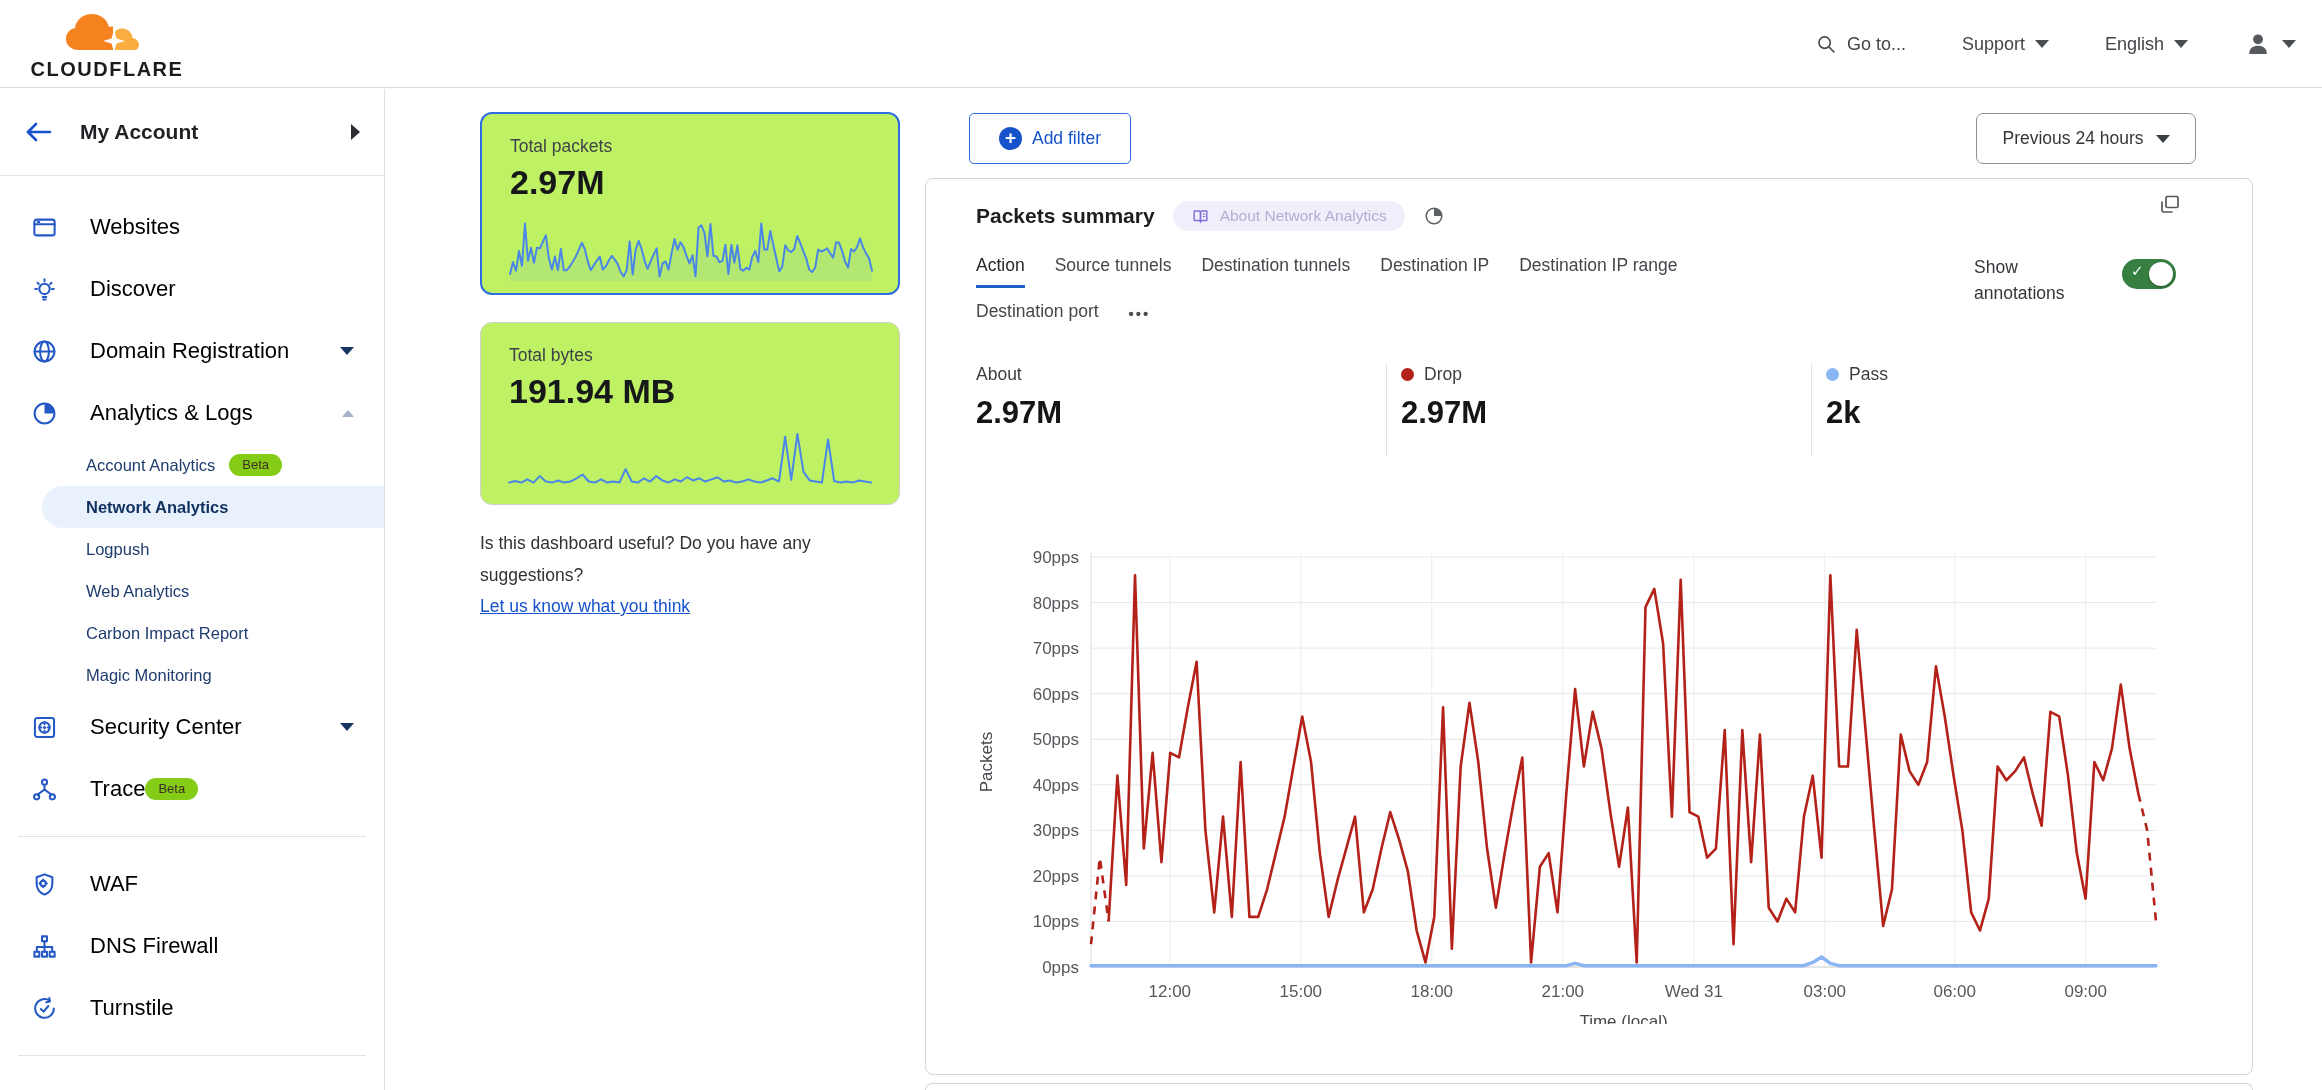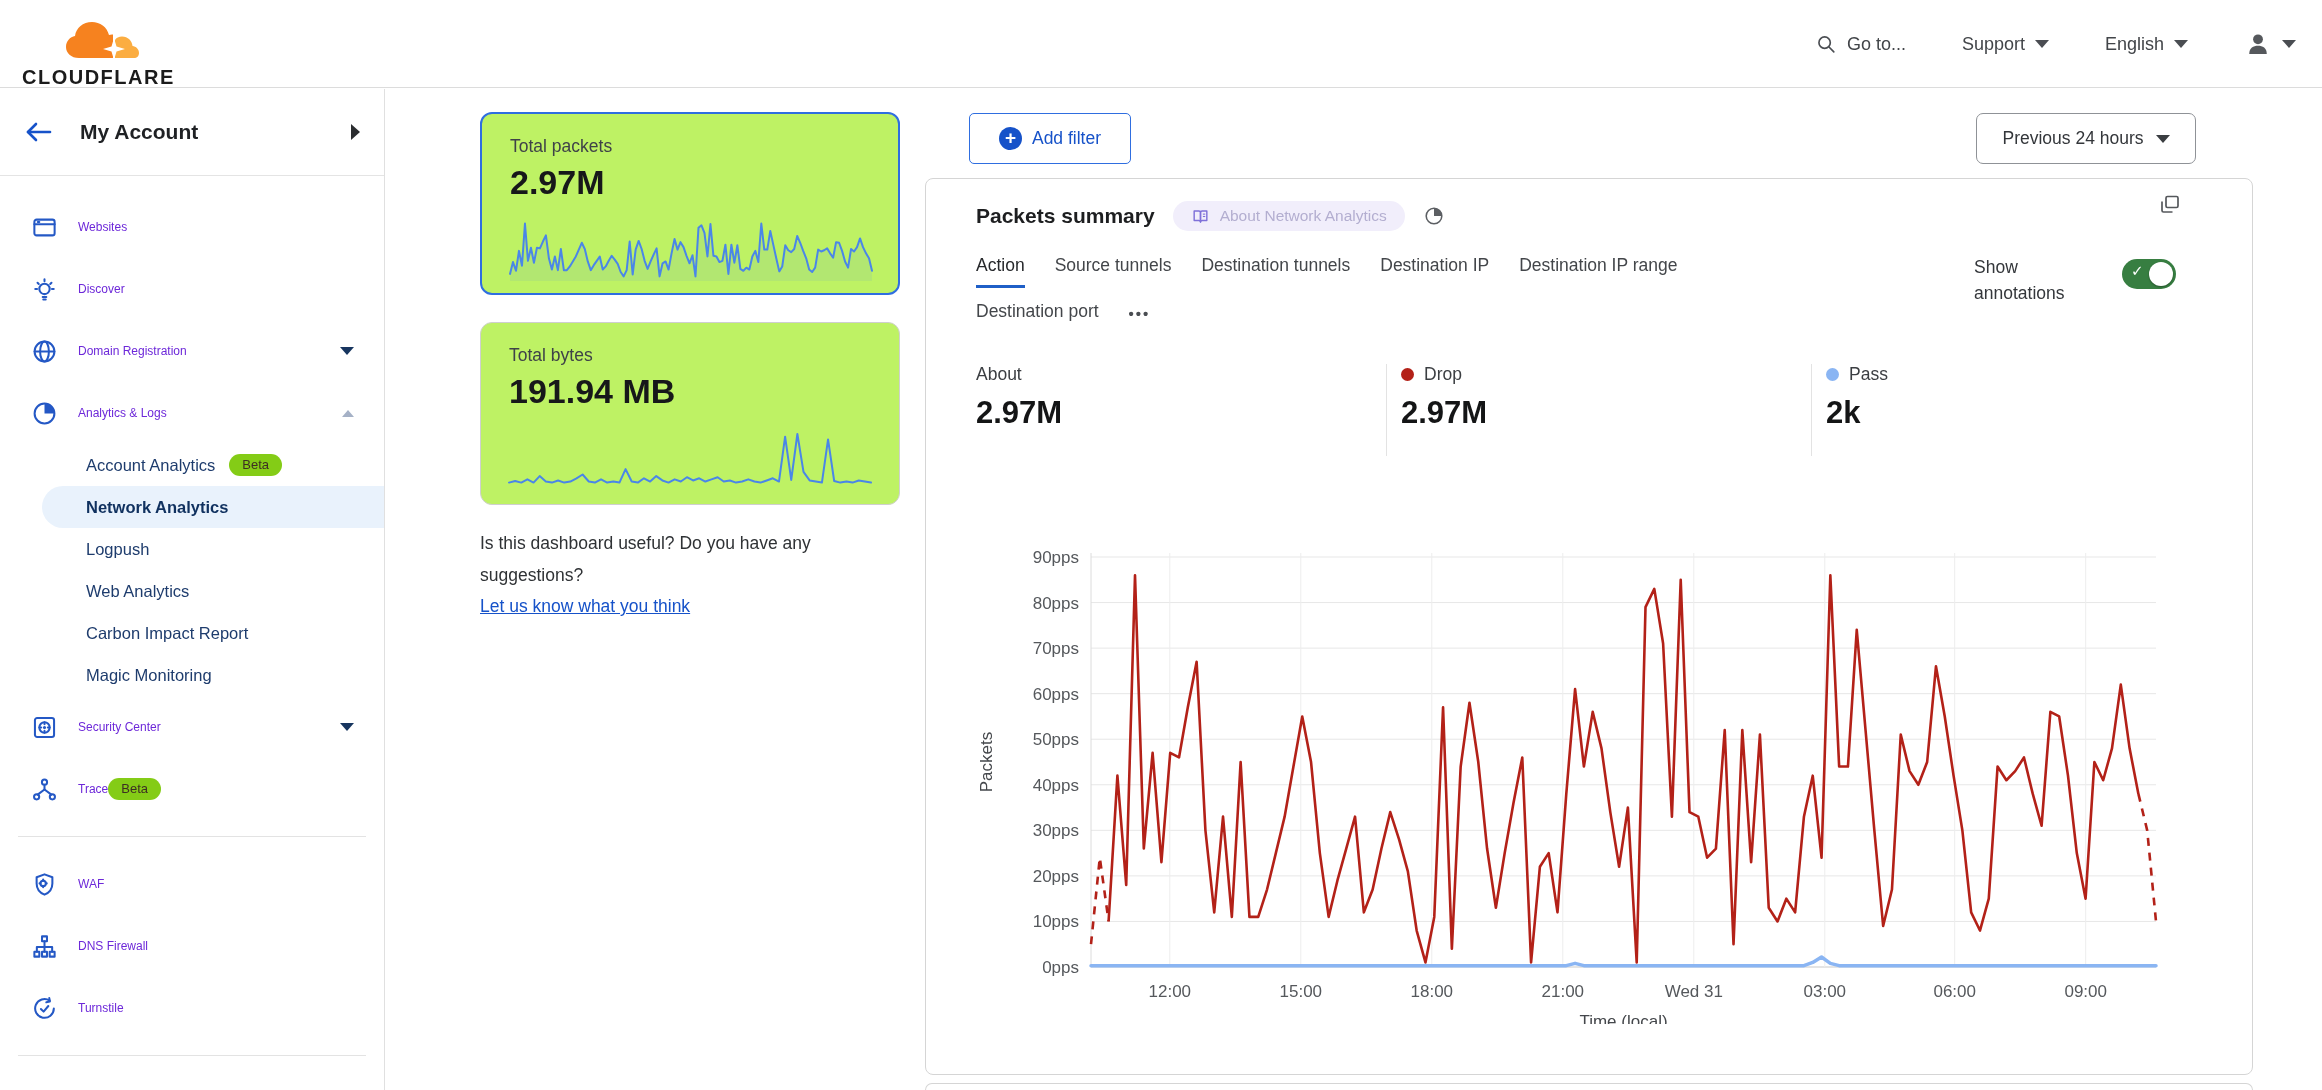--- a/index.html
+++ b/index.html
@@ -3,39 +3,39 @@
 <meta charset="utf-8">
 <style>
   * { margin:0; padding:0; box-sizing:border-box; }
   html,body { width:2322px; height:1090px; overflow:hidden; background:#fff;
     font-family:"Liberation Sans","DejaVu Sans",sans-serif; color:#222326; }
   #app { position:relative; width:2322px; height:1090px; background:#fff; }
 
   
   .topbar { position:absolute; top:0; left:0; width:2322px; height:88px; background:#fff;
     border-bottom:1px solid #dcdcdc; }
-  .logo { position:absolute; left:22px; top:18px; width:170px; height:76px; text-align:left; }
+  .logo { position:absolute; left:22px; top:10px; width:170px; height:76px; text-align:center; }
   .logo svg { display:block; margin:0 auto; }
   .brand-text { font-size:20px; font-weight:800; letter-spacing:1.5px; color:#1b1b1b; margin-top:-2px; }
   .topbar-right { position:absolute; right:26px; top:0; height:88px; display:flex; align-items:center; gap:56px; }
   .top-item { display:flex; align-items:center; gap:10px; font-size:18px; color:#424549; cursor:pointer; }
   .caret { width:0; height:0; border-left:7px solid transparent; border-right:7px solid transparent;
     border-top:8px solid #4a4d52; display:inline-block; }
 
   
   .sidebar { position:absolute; top:89px; left:0; width:385px; height:1001px; background:#fff;
     border-right:1px solid #e0e0e0; overflow:hidden; }
   .account-header { height:87px; border-bottom:1px solid #e4e4e4; display:flex; align-items:center; padding:0 24px; }
   .account-title { font-size:21px; font-weight:700; color:#1f2124; margin-left:26px; flex:1; }
   .chev-right { width:0; height:0; border-top:8px solid transparent; border-bottom:8px solid transparent;
     border-left:9px solid #2b2d30; }
   .nav { padding-top:20px; }
   .nav-item { height:62px; display:flex; align-items:center; padding:0 30px; cursor:pointer; }
   .nav-item .icon { width:28px; height:28px; flex:0 0 28px; display:flex; align-items:center; justify-content:center; }
-  .nav-item .lbl { margin-left:20px; font-size:12px; color:#6d28d9; flex:1; }
+  .nav-item .lbl { margin-left:32px; font-size:22px; color:#000000; flex:1; }
   .nav-subitem { height:42px; display:flex; align-items:center; padding-left:86px; font-size:16.5px;
     color:#1e3c6d; cursor:pointer; }
   .nav-subitem.selected { margin-left:42px; padding-left:44px; background:#e9f2fc;
     border-radius:24px 0 0 24px; font-weight:700; color:#10315f; }
   .badge { margin-left:14px; background:#84cc16; color:#3d2f23; font-size:13px; padding:3px 13px;
     border-radius:12px; line-height:1.2; }
   .caret-dn { width:0; height:0; border-left:7px solid transparent; border-right:7px solid transparent;
     border-top:8px solid #17355f; }
   .caret-up-sm { width:0; height:0; border-left:6px solid transparent; border-right:6px solid transparent;
     border-bottom:7px solid #a5b1c6; }

